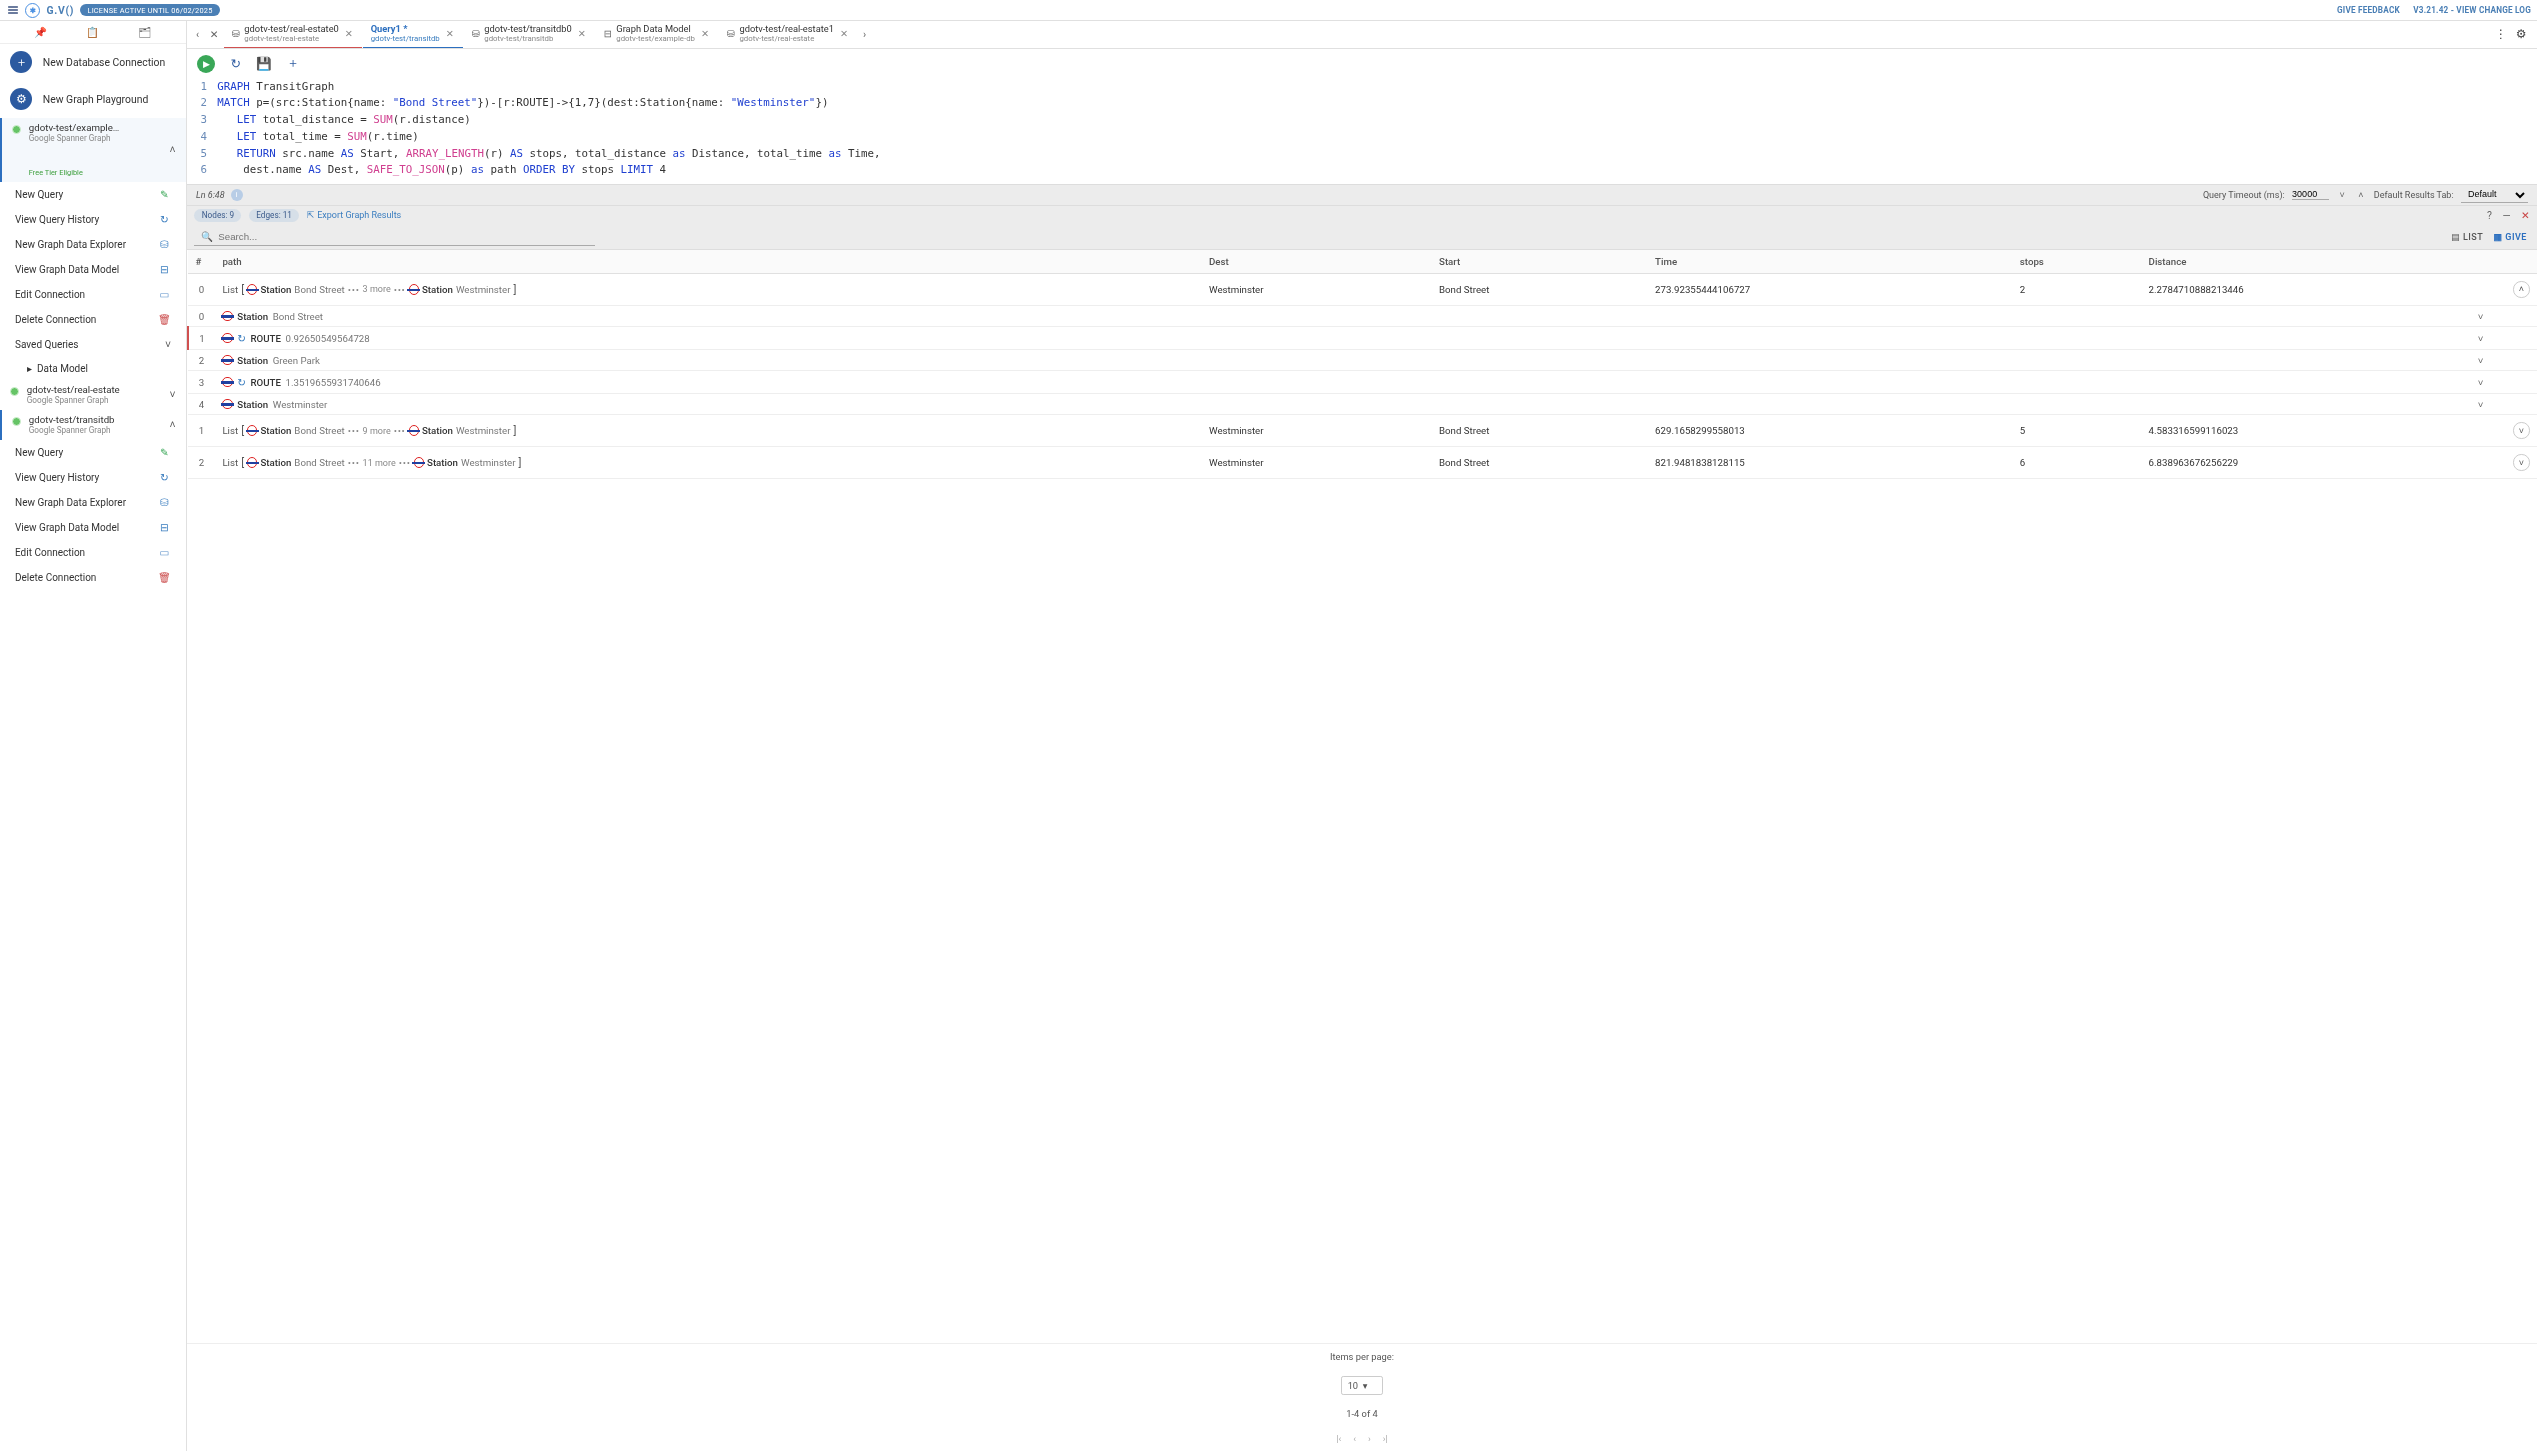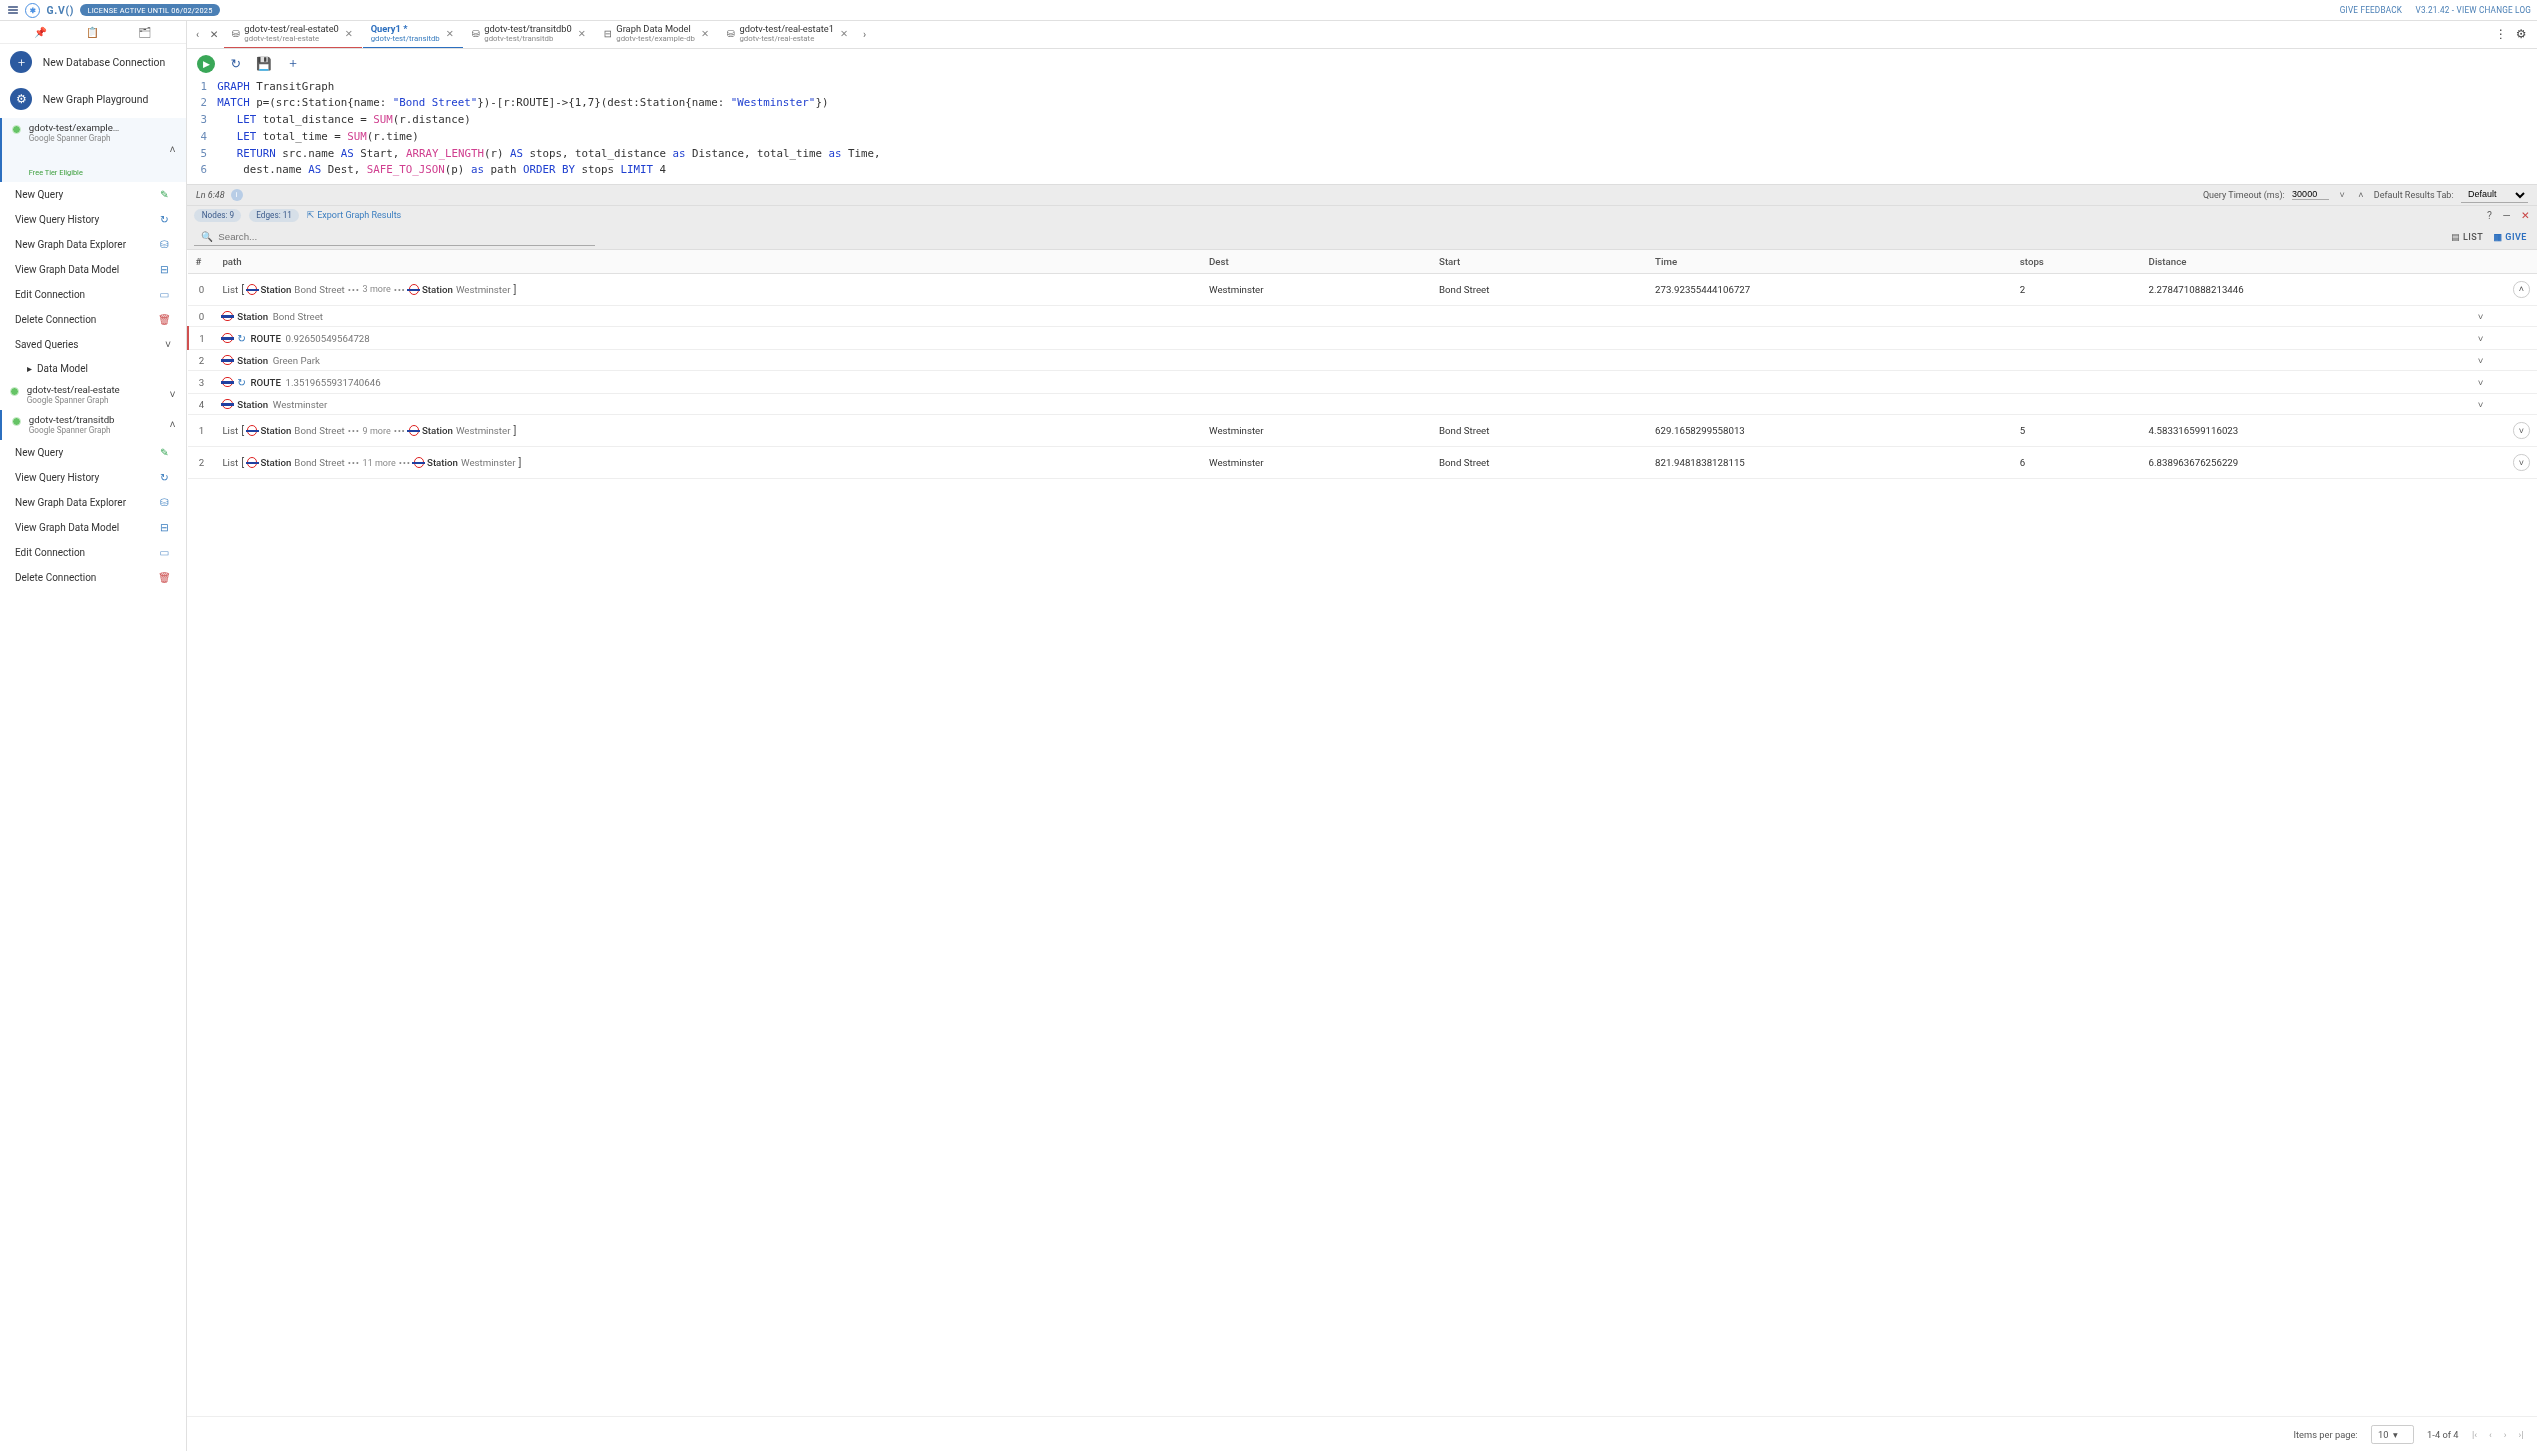--- a/index.html
+++ b/index.html
@@ -6,21 +6,21 @@
 body { font-family: -apple-system, BlinkMacSystemFont, "Segoe UI", Roboto, Arial, sans-serif; font-size: 9.7px; color: #333; background: #fff; overflow: hidden; }
 
 
 .top-bar { height: 21px; background: #fff; border-bottom: 0.7px solid #e0e0e0; display: flex; align-items: center; padding: 0 6px; justify-content: space-between;}
 .top-bar-left { display: flex; align-items: center; gap: 6px; }
 .hamburger { width: 13.4px; height: 10.4px; display: flex; flex-direction: column; justify-content: space-between; cursor: pointer; padding:1.5px;}
 .hamburger span { height: 1.5px; background: #6b7b9e; border-radius: 0.7px; }
 .logo-badge { width: 15px; height: 15px; border-radius: 50%; border: 1.5px solid #4a90e2; display:flex; align-items:center; justify-content:center; color:#4a90e2; font-size:7.4px; font-weight:bold;}
 .logo-text { color:#4a7fb5; font-weight:700; font-size:10.4px; letter-spacing:0.7px;}
 .license-pill { background:#4a7fb5; color:#fff; font-size:7.4px; padding:1.5px 7.4px; border-radius:7.4px; letter-spacing:0.2px;}
-.top-bar-right { display:flex; gap:13.4px; font-size:8.2px; color:#4a7fb5; font-weight:400; letter-spacing:0.2px;}
+.top-bar-right { display:flex; gap:13.4px; font-size:8.2px; color:#4a7fb5; font-weight:700; letter-spacing:0.2px;}
 .top-bar-right span { cursor:pointer; }
 
 
 .main { display:flex; height: calc(100vh - 21px); }
 
 
 .sidebar { width: 187px; border-right: 0.7px solid #e0e0e0; display:flex; flex-direction:column; overflow-y:auto; position:relative; }
 .sidebar-handle { position:absolute; right:0; top:0; bottom:0; width:3px; background:transparent; cursor:col-resize; }
 .sidebar-top-icons { display:flex; justify-content: space-around; padding: 4.5px 15px; border-bottom:0.7px solid #eee; }
 .sb-icon { color:#555; font-size:10.4px; cursor:pointer; }
@@ -120,21 +120,21 @@
 .dots{ color:#888; letter-spacing:0.7px;}
 .more{ color:#888; font-size:9px;}
 .expand-btn{ width:16.3px; height:16.3px; border-radius:50%; border:0.7px solid #ccc; display:flex; align-items:center; justify-content:center; cursor:pointer; color:#555; font-size:9px;}
 tr.sub td{ padding:4.5px 7.4px;}
 .sub-item { display:flex; align-items:center; gap:4.5px; width:100%;}
 .sub-chevron{ margin-left:auto; color:#666; cursor:pointer; padding-right:15px;}
 .edge-arrow{ color:#3a7dbf; font-size:10.4px;}
 tr.sub.hl td:first-child{ border-left:2.2px solid #d05050; }
 
 
-.pagination { display:flex; align-items:center; justify-content:flex-end; gap:13.4px; padding:7.4px 13.4px; border-top:0.7px solid #eee; font-size:9.3px; color:#555;}
+.pagination { display:flex; align-items:center; justify-content:flex-end; gap:13.4px; padding:7.4px 13.4px; border-top:0.7px solid #eee; font-size:9.3px; color:#555;flex-direction:column;}
 .pp-select{ border:0.7px solid #ccc; padding:3px 15px 3px 6px; border-radius:2.2px; background:#fff; position:relative;}
 .pg-nav{ display:flex; gap:12px; color:#aaa;}
 .pg-nav span{cursor:pointer;}
 </style>
 </head>
 <body>
 
 <div class="top-bar">
   <div class="top-bar-left">
     <div class="hamburger">

